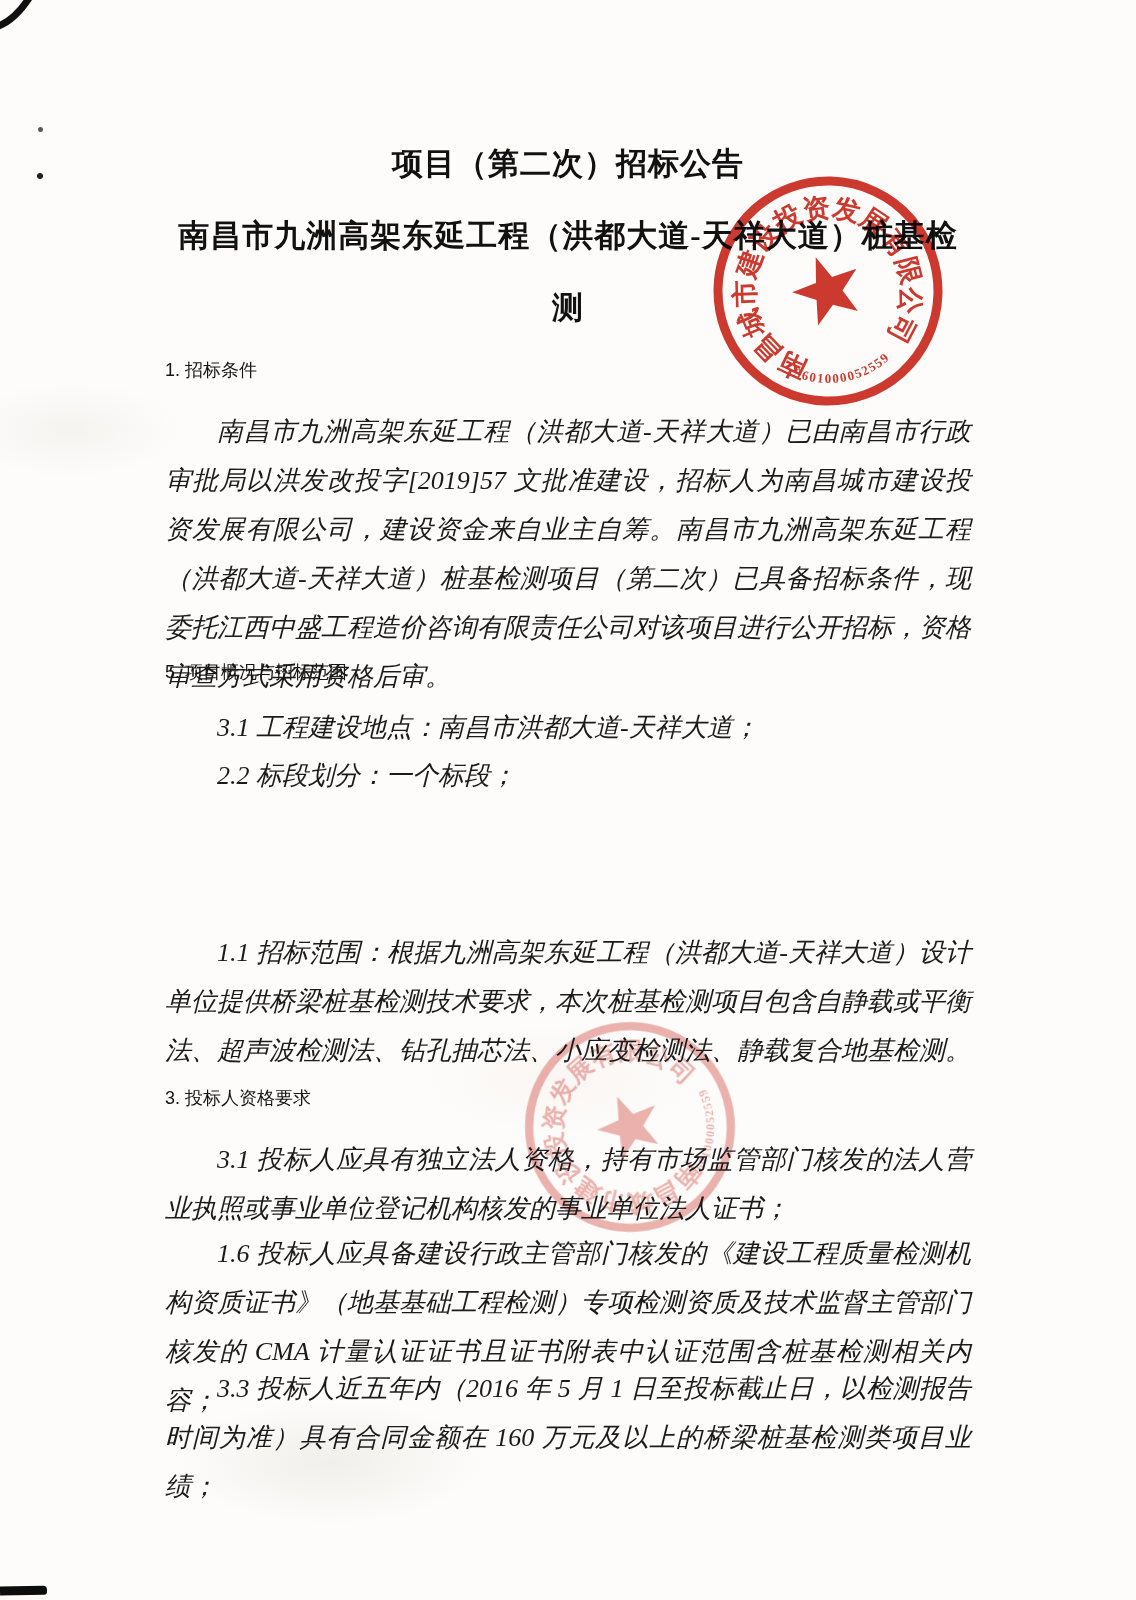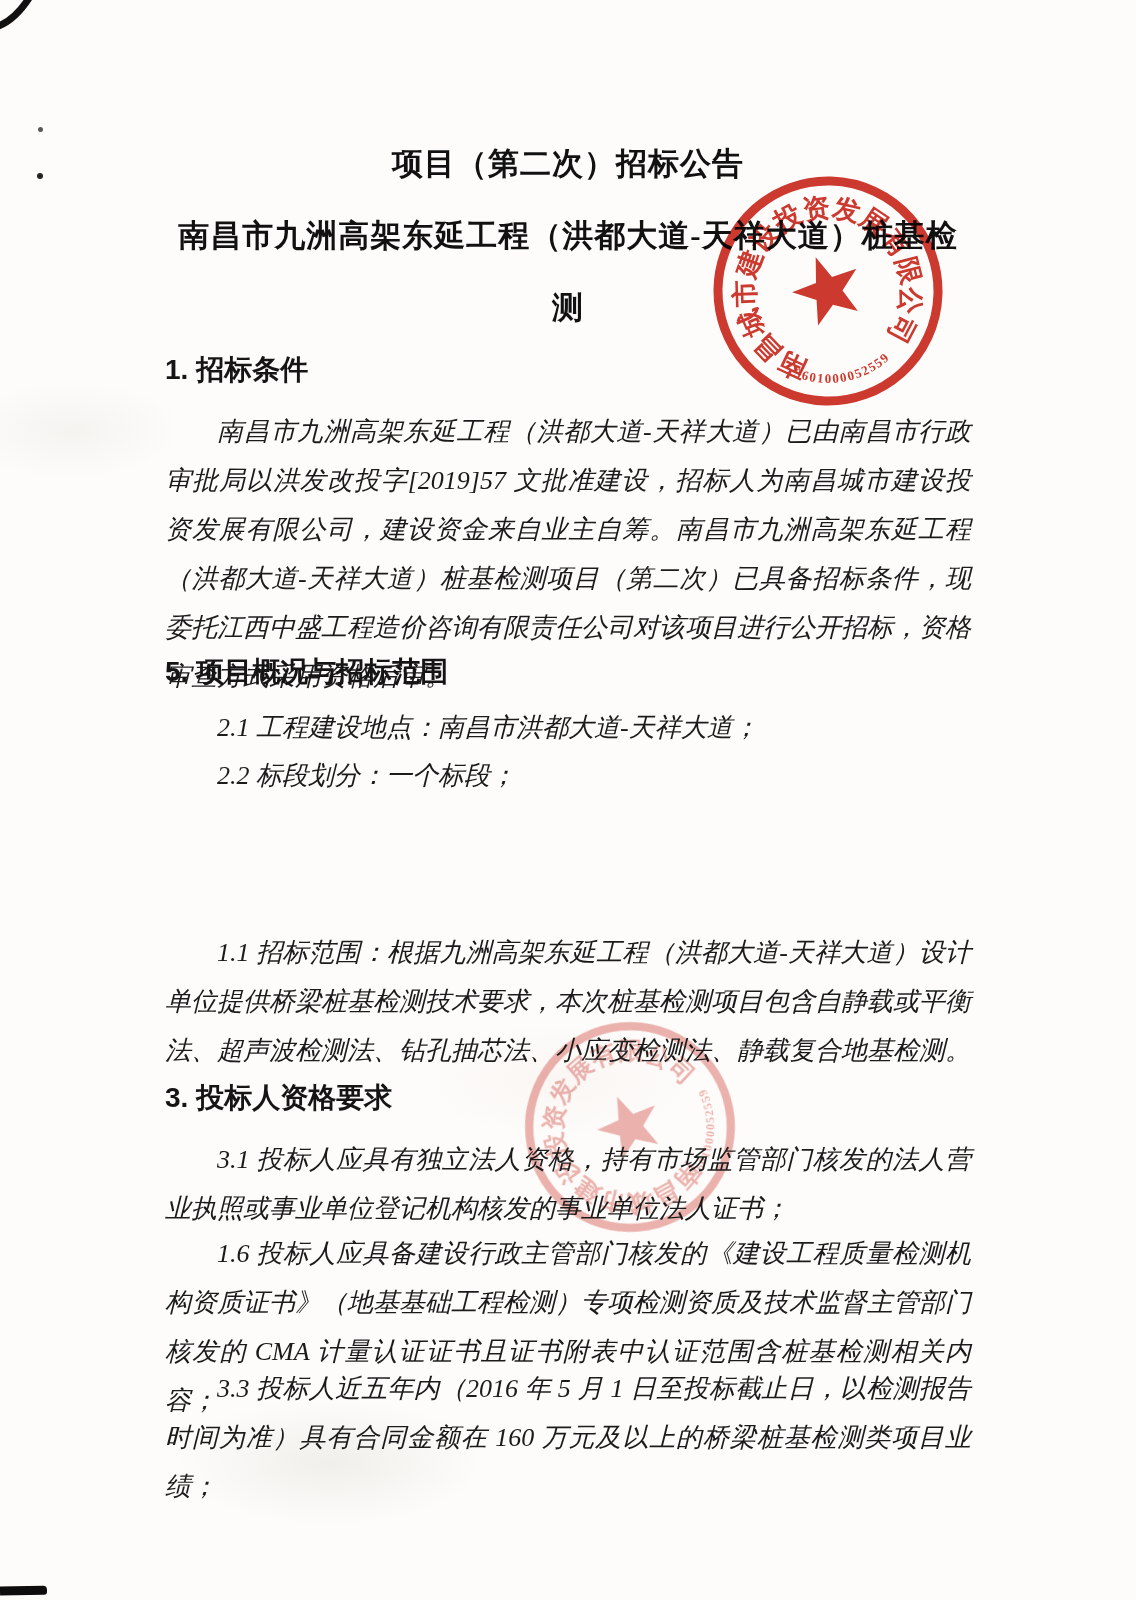--- a/index.html
+++ b/index.html
@@ -14,21 +14,21 @@
     font-family:"Liberation Serif","DejaVu Serif",serif;
     color:#1d1d1d;
   }
   .blk{position:absolute;left:165px;width:806px;}
   .title{
     top:128px;text-align:center;font-weight:bold;font-size:31px;line-height:72px;
     font-family:"Liberation Serif","DejaVu Serif",serif;letter-spacing:1px;color:#111;
   }
   .heading{
     font-family:"Liberation Sans","DejaVu Sans",sans-serif;
-    font-weight:bold;font-size:28px;line-height:40px;color:#151515;
+    font-weight:normal;font-size:18px;line-height:40px;color:#151515;
   }
   .para{
     font-size:26px;line-height:49px;text-align:justify;text-indent:2em;color:#1b1b1b;font-style:italic;
   }
   .h1{top:350px;} .p1{top:407px;}
   .h2{top:652px;} .p21{top:703px;} .p22{top:751px;} .p23{top:799px;} .p24{top:928px;}
   .h3{top:1078px;} .p31{top:1135px;} .p32{top:1229px;} .p33{top:1364px;}
 
   .seal{position:absolute;mix-blend-mode:multiply;}
   .seal svg text{font-family:"Liberation Serif","DejaVu Serif",serif;font-weight:bold;}
@@ -91,21 +91,21 @@
       <text font-size="13" letter-spacing="1.5" fill="#c92318">
         <textPath href="#dp2" startOffset="0">3601000052559</textPath>
       </text>
     </svg>
   </div>
 
   <div class="blk heading h1">1. 招标条件</div>
   <div class="blk para p1">南昌市九洲高架东延工程（洪都大道-天祥大道）已由南昌市行政审批局以洪发改投字[2019]57 文批准建设，招标人为南昌城市建设投资发展有限公司，建设资金来自业主自筹。南昌市九洲高架东延工程（洪都大道-天祥大道）桩基检测项目（第二次）已具备招标条件，现委托江西中盛工程造价咨询有限责任公司对该项目进行公开招标，资格审查方式采用资格后审。</div>
 
   <div class="blk heading h2">5. 项目概况与招标范围</div>
-  <div class="blk para p21">2.1 工程建设地点：南昌市洪都大道-天祥大道；</div>
+  <div class="blk para p21">3.1 工程建设地点：南昌市洪都大道-天祥大道；</div>
   <div class="blk para p22">2.2 标段划分：一个标段；</div>
   <div class="blk para p24">1.1 招标范围：根据九洲高架东延工程（洪都大道-天祥大道）设计单位提供桥梁桩基检测技术要求，本次桩基检测项目包含自静载或平衡法、超声波检测法、钻孔抽芯法、小应变检测法、静载复合地基检测。</div>
 
   <div class="blk heading h3">3. 投标人资格要求</div>
   <div class="blk para p31">3.1 投标人应具有独立法人资格，持有市场监管部门核发的法人营业执照或事业单位登记机构核发的事业单位法人证书；</div>
   <div class="blk para p32">1.6 投标人应具备建设行政主管部门核发的《建设工程质量检测机构资质证书》（地基基础工程检测）专项检测资质及技术监督主管部门核发的 CMA 计量认证证书且证书附表中认证范围含桩基检测相关内容；</div>
   <div class="blk para p33">3.3 投标人近五年内（2016 年 5 月 1 日至投标截止日，以检测报告时间为准）具有合同金额在 160 万元及以上的桥梁桩基检测类项目业绩；</div>
 
 </div>
 

